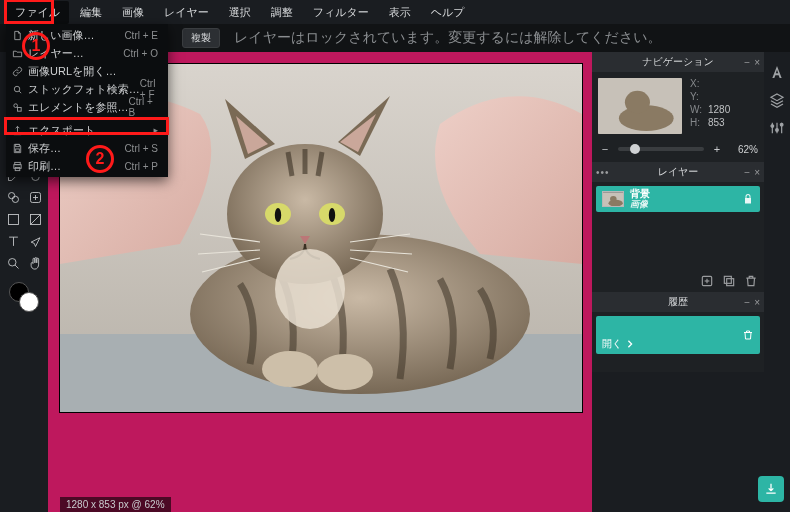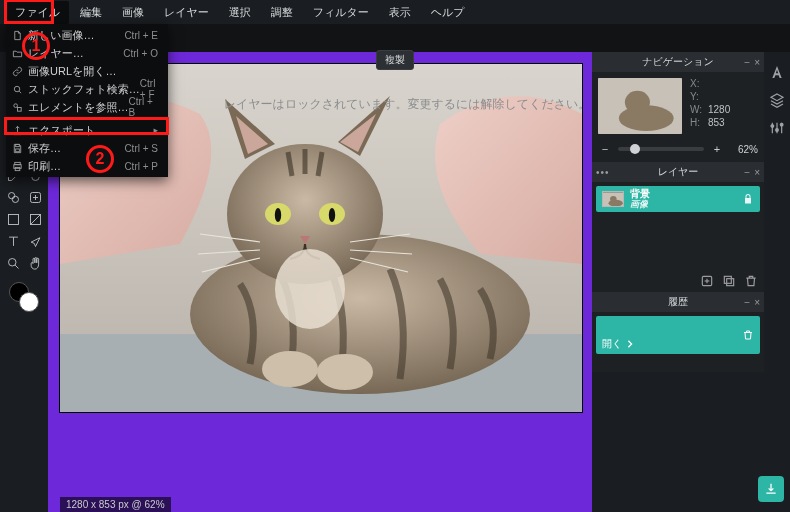--- a/index.html
+++ b/index.html
@@ -25,33 +25,33 @@
   .dropdown .dd-item{display:flex;align-items:center;justify-content:space-between;padding:3px 10px 3px 22px;height:18px;position:relative;}
   .dropdown .dd-sep{height:1px;background:#2a2c2e;margin:2px 0;}
   .dropdown .dd-label{white-space:nowrap;}
   .dropdown .dd-shortcut{color:#8c8e90;font-size:10px;}
   .dropdown .dd-arrow{color:#8c8e90;font-size:9px;}
   .dropdown .dd-icon{position:absolute;left:5px;width:12px;height:12px;display:flex;align-items:center;justify-content:center;color:#9a9c9e;}
   
   .ann-box{position:absolute;border:3px solid var(--highlight);pointer-events:none;z-index:50;}
   .ann-circle{position:absolute;width:28px;height:28px;border:3px solid var(--highlight);border-radius:50%;background:rgba(255,255,255,.02);display:flex;align-items:center;justify-content:center;color:var(--highlight);font-weight:bold;font-size:16px;z-index:55;pointer-events:none;}
   
-  .toolbar2{position:absolute;top:24px;left:0;right:0;height:28px;background:var(--panel2);display:flex;align-items:center;padding:0 8px;gap:26px;z-index:5;flex-direction:column;}
+  .toolbar2{position:absolute;top:24px;left:0;right:0;height:28px;background:var(--panel2);display:flex;align-items:center;padding:0 8px;gap:14px;z-index:5;}
   .tb-btn{border:1px solid var(--border);background:#2c2f33;color:var(--text);padding:2px 8px;border-radius:3px;font-size:10px;}
-  .tb-msg{color:var(--muted);font-size:12px;margin-left:24px;}
+  .tb-msg{color:var(--muted);font-size:14px;}
   
   .toolcol{position:absolute;top:52px;left:0;width:48px;bottom:0;background:var(--bg);display:flex;flex-direction:column;align-items:center;padding-top:4px;gap:0;z-index:4;}
   .tool-row{display:flex;gap:4px;margin-bottom:4px;}
   .tool{width:18px;height:18px;display:flex;align-items:center;justify-content:center;color:#c7c9cb;border-radius:2px;cursor:pointer;}
   .tool svg{width:15px;height:15px;stroke:currentColor;fill:none;stroke-width:1.4;}
   .color-swatch{position:relative;width:30px;height:30px;margin-top:6px;}
   .swatch1{position:absolute;top:0;left:0;width:20px;height:20px;border-radius:50%;background:#000;border:1px solid #555;}
   .swatch2{position:absolute;bottom:0;right:0;width:20px;height:20px;border-radius:50%;background:#fff;border:1px solid #555;}
   
-  .canvas-wrap{position:absolute;top:52px;left:48px;right:198px;bottom:0;background:#6d28d9;overflow:hidden;}
+  .canvas-wrap{position:absolute;top:52px;left:48px;right:198px;bottom:0;background:#be185d;overflow:hidden;}
   .canvas{position:absolute;top:12px;left:12px;width:522px;height:348px;background:#707070;box-shadow:0 0 0 1px #000;}
   .cat-illustration{width:100%;height:100%;}
   .statusbar{position:absolute;bottom:0;left:12px;background:rgba(0,0,0,.6);color:#c8cacd;font-size:10px;padding:2px 6px;}
   
   .rightbar{position:absolute;top:52px;right:0;width:26px;bottom:0;background:var(--bg);display:flex;flex-direction:column;align-items:center;gap:12px;padding-top:12px;}
   .rightbar .ric{width:16px;height:16px;color:#9fa2a5;cursor:pointer;}
   
   .panels{position:absolute;top:52px;right:26px;width:172px;bottom:16px;display:flex;flex-direction:column;gap:0;background:var(--bg);}
   .panel{background:var(--bg);display:flex;flex-direction:column;}
   .panel-hd{height:20px;background:var(--panel);display:flex;align-items:center;justify-content:center;color:var(--text);font-size:10px;position:relative;}

